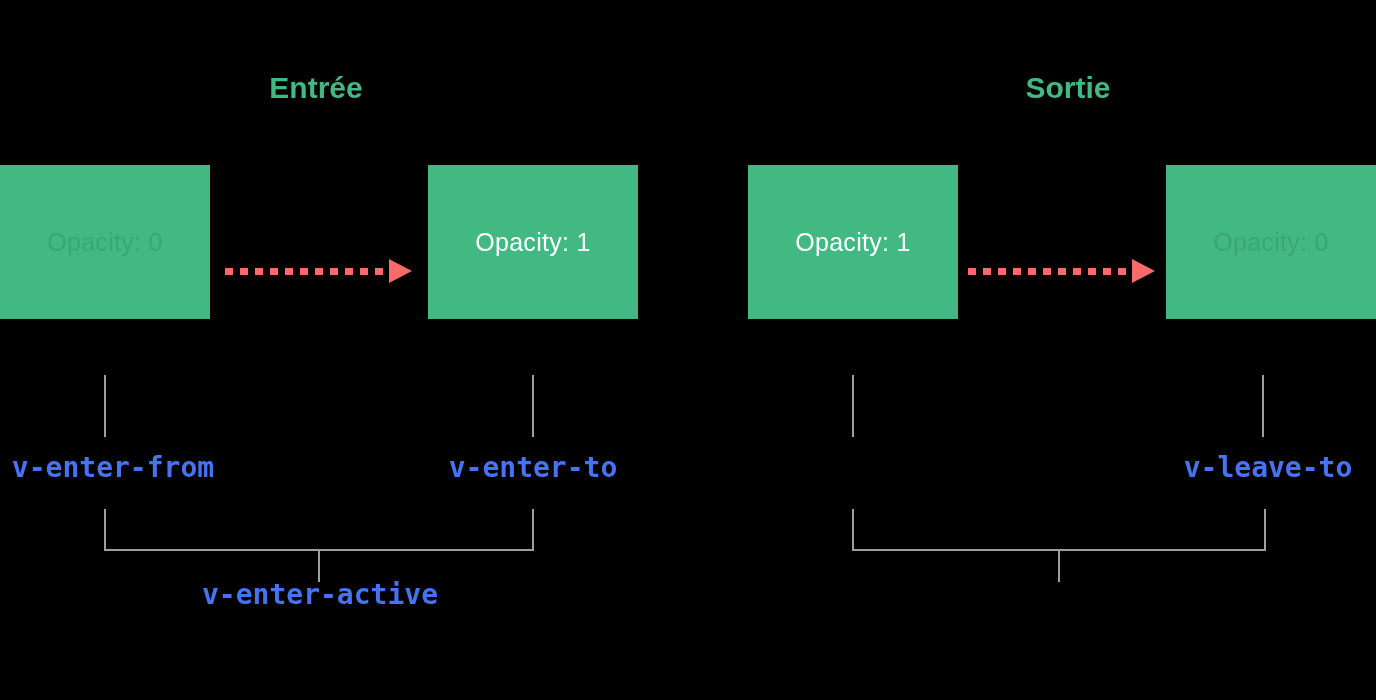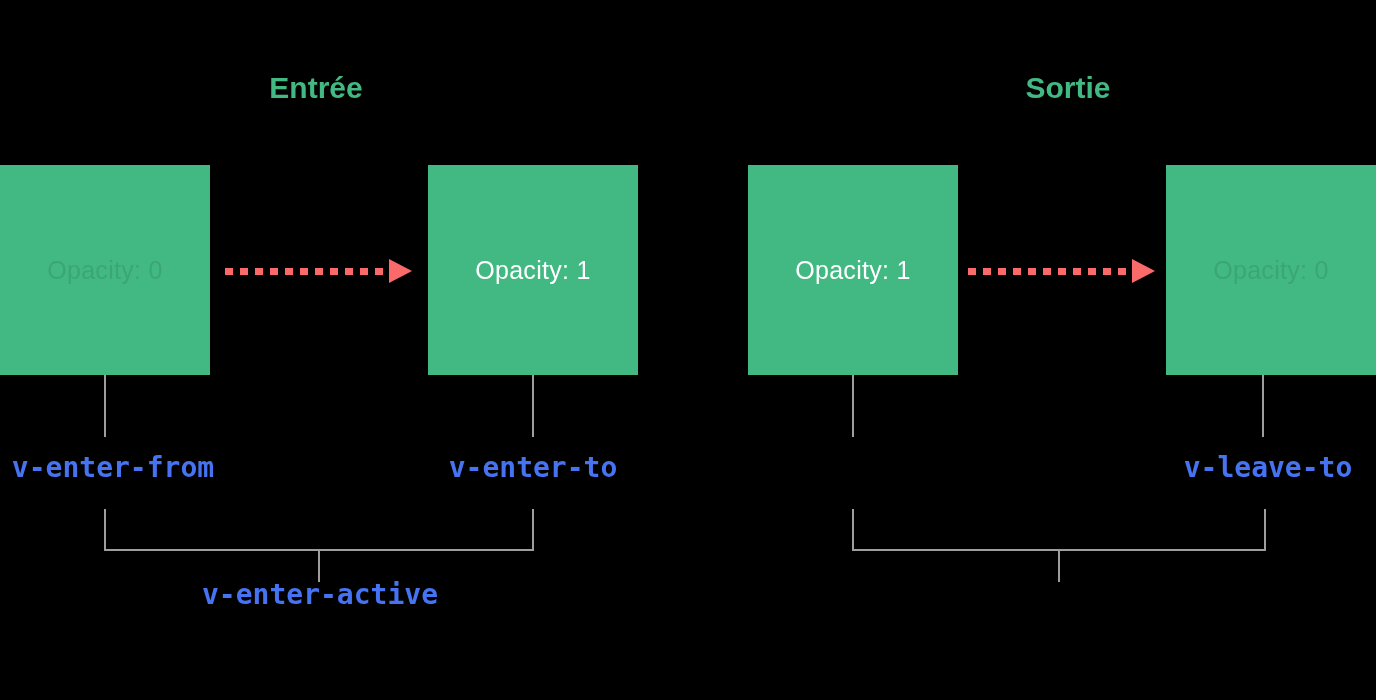--- a/index.html
+++ b/index.html
@@ -23,21 +23,21 @@
   .section-title{
     position:absolute;top:71px;transform:translateX(-50%);
     font-size:30px;font-weight:700;color:var(--title-green);
     white-space:nowrap;
   }
   .title-enter{left:316px;}
   .title-leave{left:1062px;margin-left:6px;}
 
   
   .box{
-    position:absolute;top:165px;width:210px;height:210px;
+    position:absolute;top:165px;width:210px;height:154px;
     background:var(--box-green);
     display:flex;align-items:center;justify-content:center;
     font-size:25px;font-weight:500;letter-spacing:.3px;
     white-space:nowrap;
   }
   .box-1{left:0px;}
   .box-2{left:428px;}
   .box-3{left:748px;}
   .box-4{left:1166px;}
   .box .dim{color:rgba(0,0,0,0.10);}

